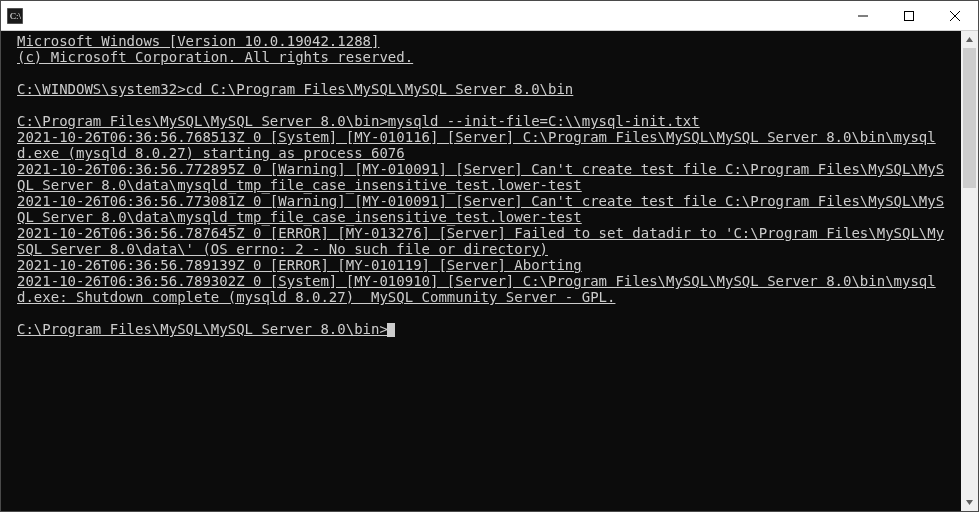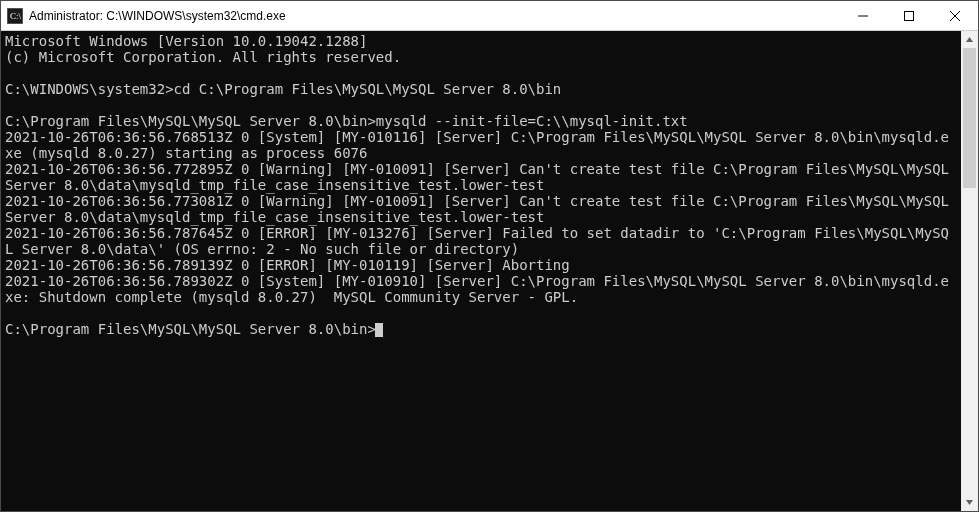--- a/index.html
+++ b/index.html
@@ -61,24 +61,25 @@
       background: #000000;
       overflow: hidden;
     }
     .terminal {
       flex: 1;
       background: #0c0c0c;
       color: #cccccc;
       font-family: Consolas, "Lucida Console", monospace;
       font-size: 14px;
       line-height: 16px;
-      padding: 2px 4px;
+      padding: 2px 16px;
       white-space: pre-wrap;
       word-break: break-all;
       overflow: hidden;
+      text-decoration: underline;
     }
     .scrollbar {
       width: 17px;
       background: #f0f0f0;
       display: flex;
       flex-direction: column;
     }
     .sb-arrow {
       height: 17px;
       display: flex;
@@ -113,21 +114,20 @@
 
 <div class="window">
   <div class="titlebar">
     <div class="titlebar-left">
       <span class="cmd-icon">
         <svg width="16" height="16" viewBox="0 0 16 16">
           <rect x="0" y="0" width="16" height="16" fill="#1a1a1a" stroke="#888" stroke-width="1"></rect>
           <text x="3" y="11" font-size="9" font-family="Consolas" fill="#ffffff">C:\</text>
         </svg>
       </span>
-      <span class="title-text">Administrator: C:\WINDOWS\system32\cmd.exe</span>
     </div>
     <div class="window-controls">
       <div class="wc-btn">
         <svg width="10" height="10" viewBox="0 0 10 10">
             <line x1="0" y1="5" x2="10" y2="5" stroke="#000" stroke-width="1"></line>
           </svg>
       </div>
       <div class="wc-btn">
         <svg width="10" height="10" viewBox="0 0 10 10">
             <rect x="0.5" y="0.5" width="9" height="9" fill="none" stroke="#000" stroke-width="1"></rect>

